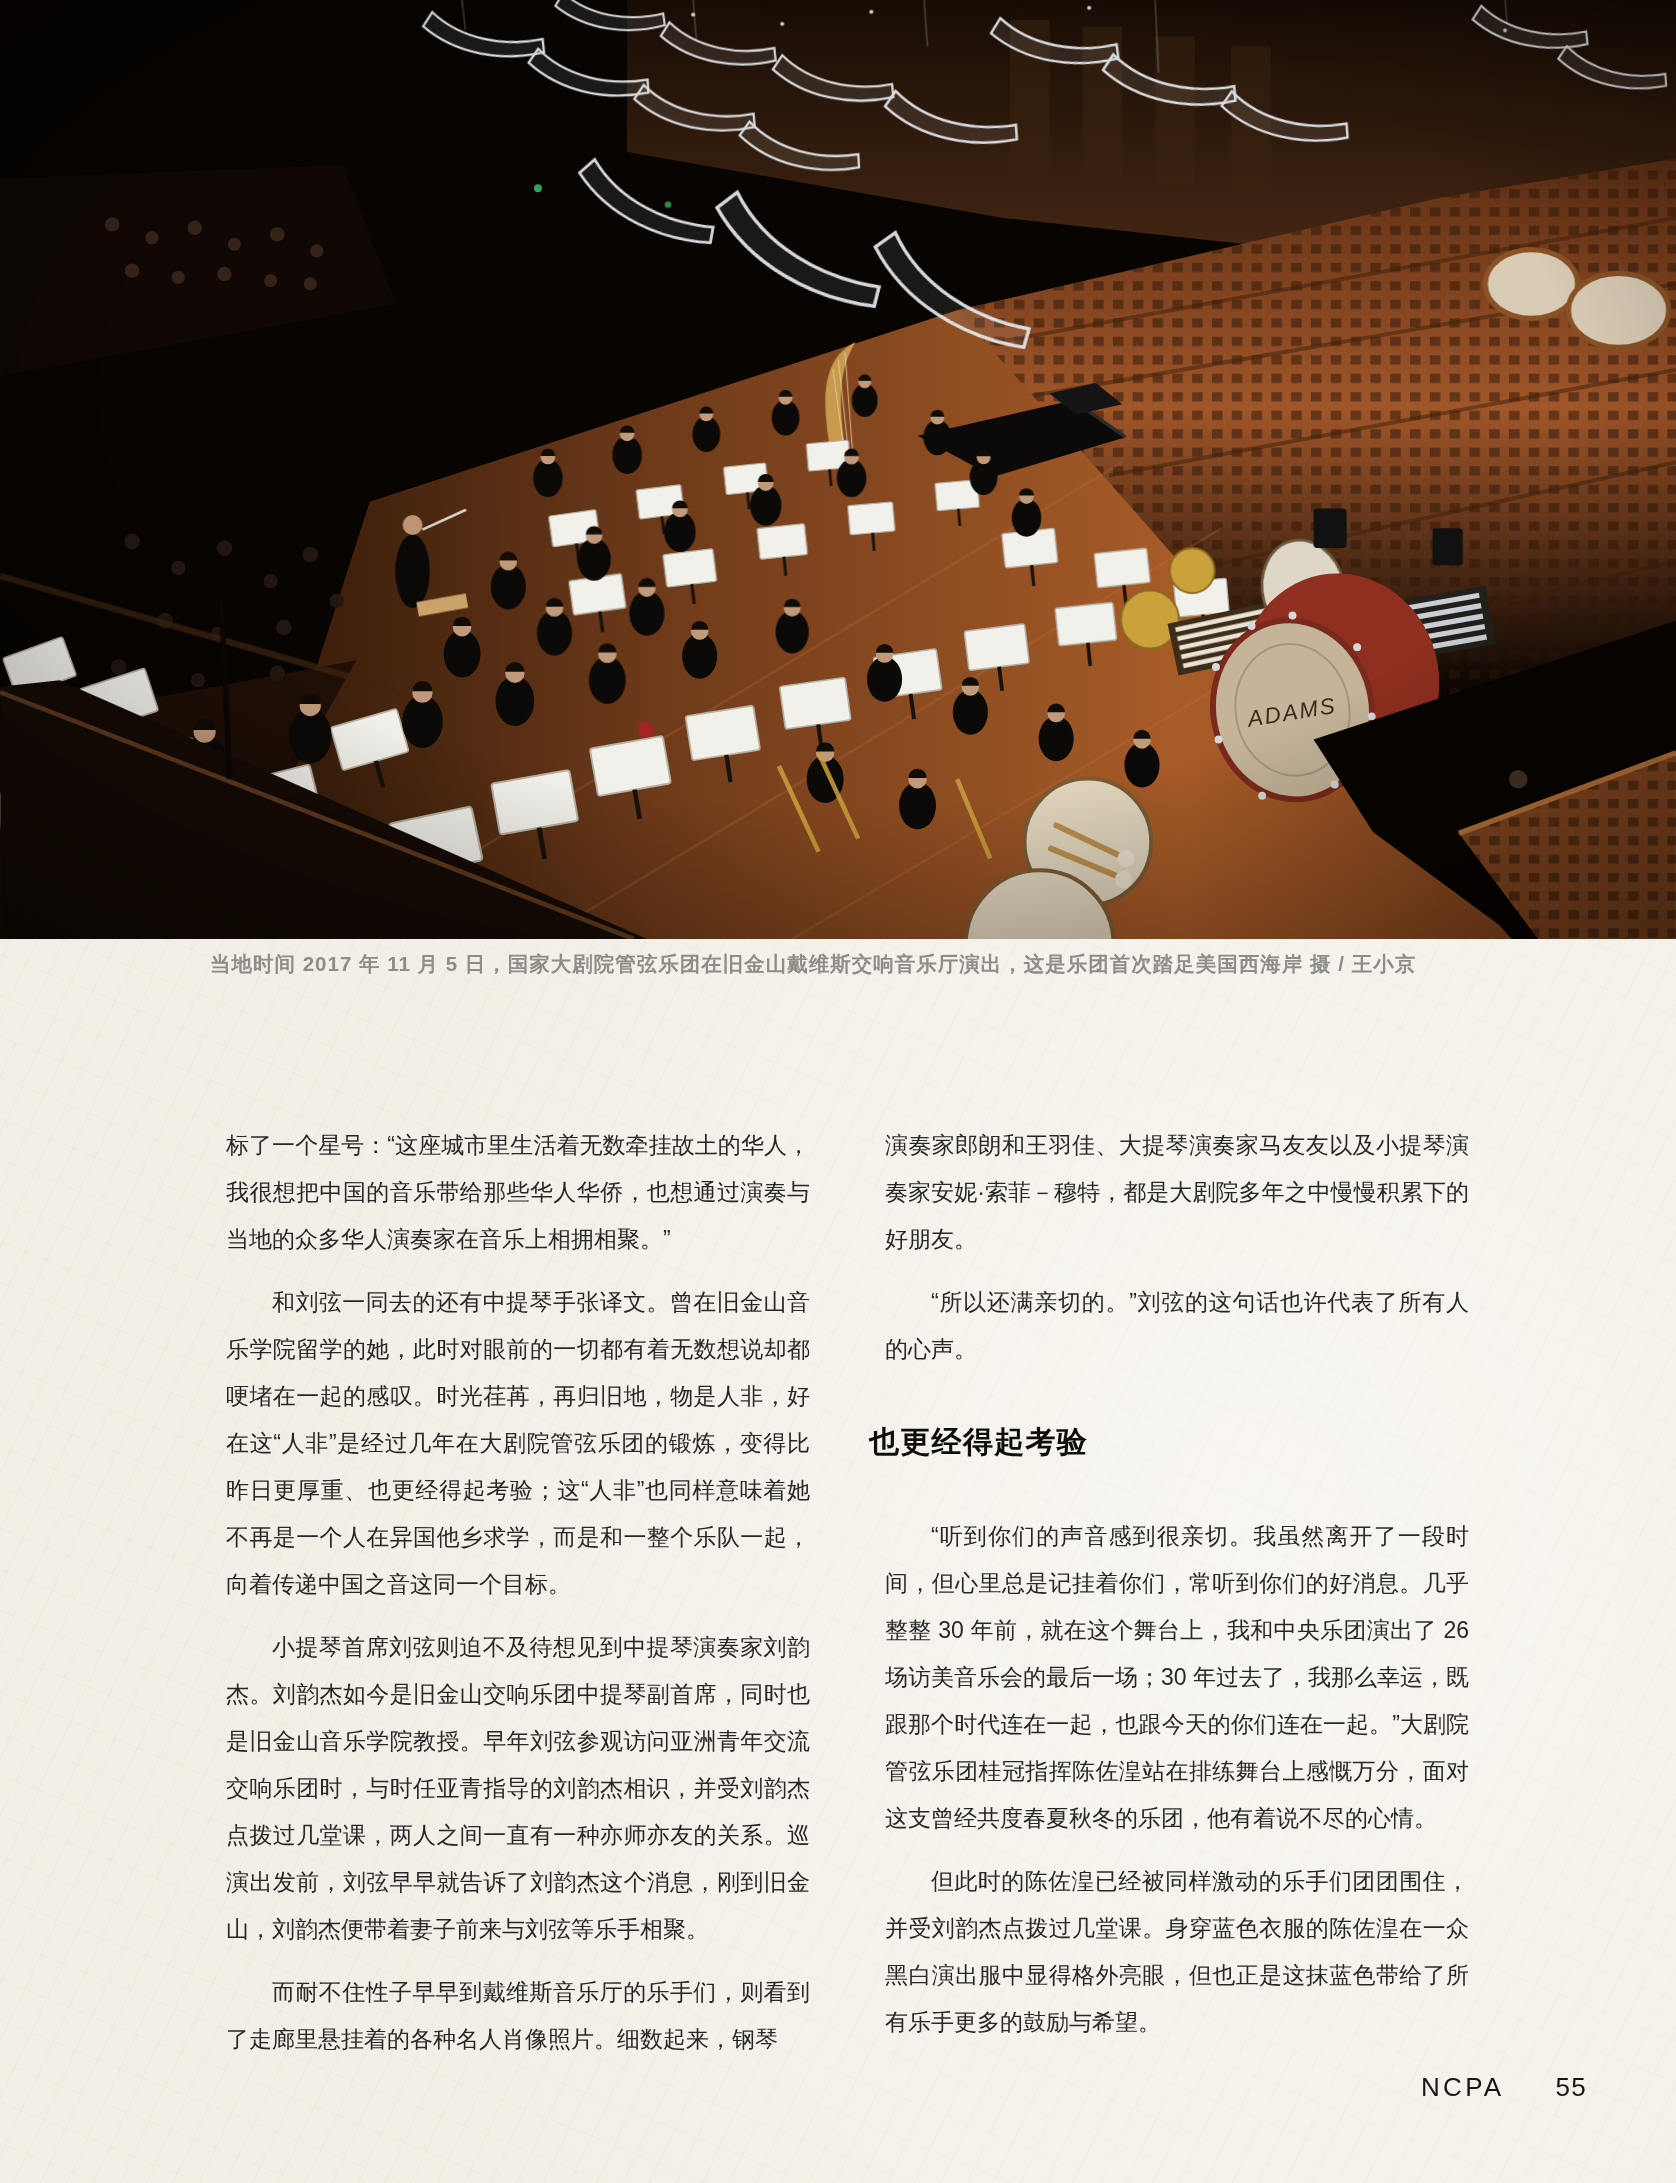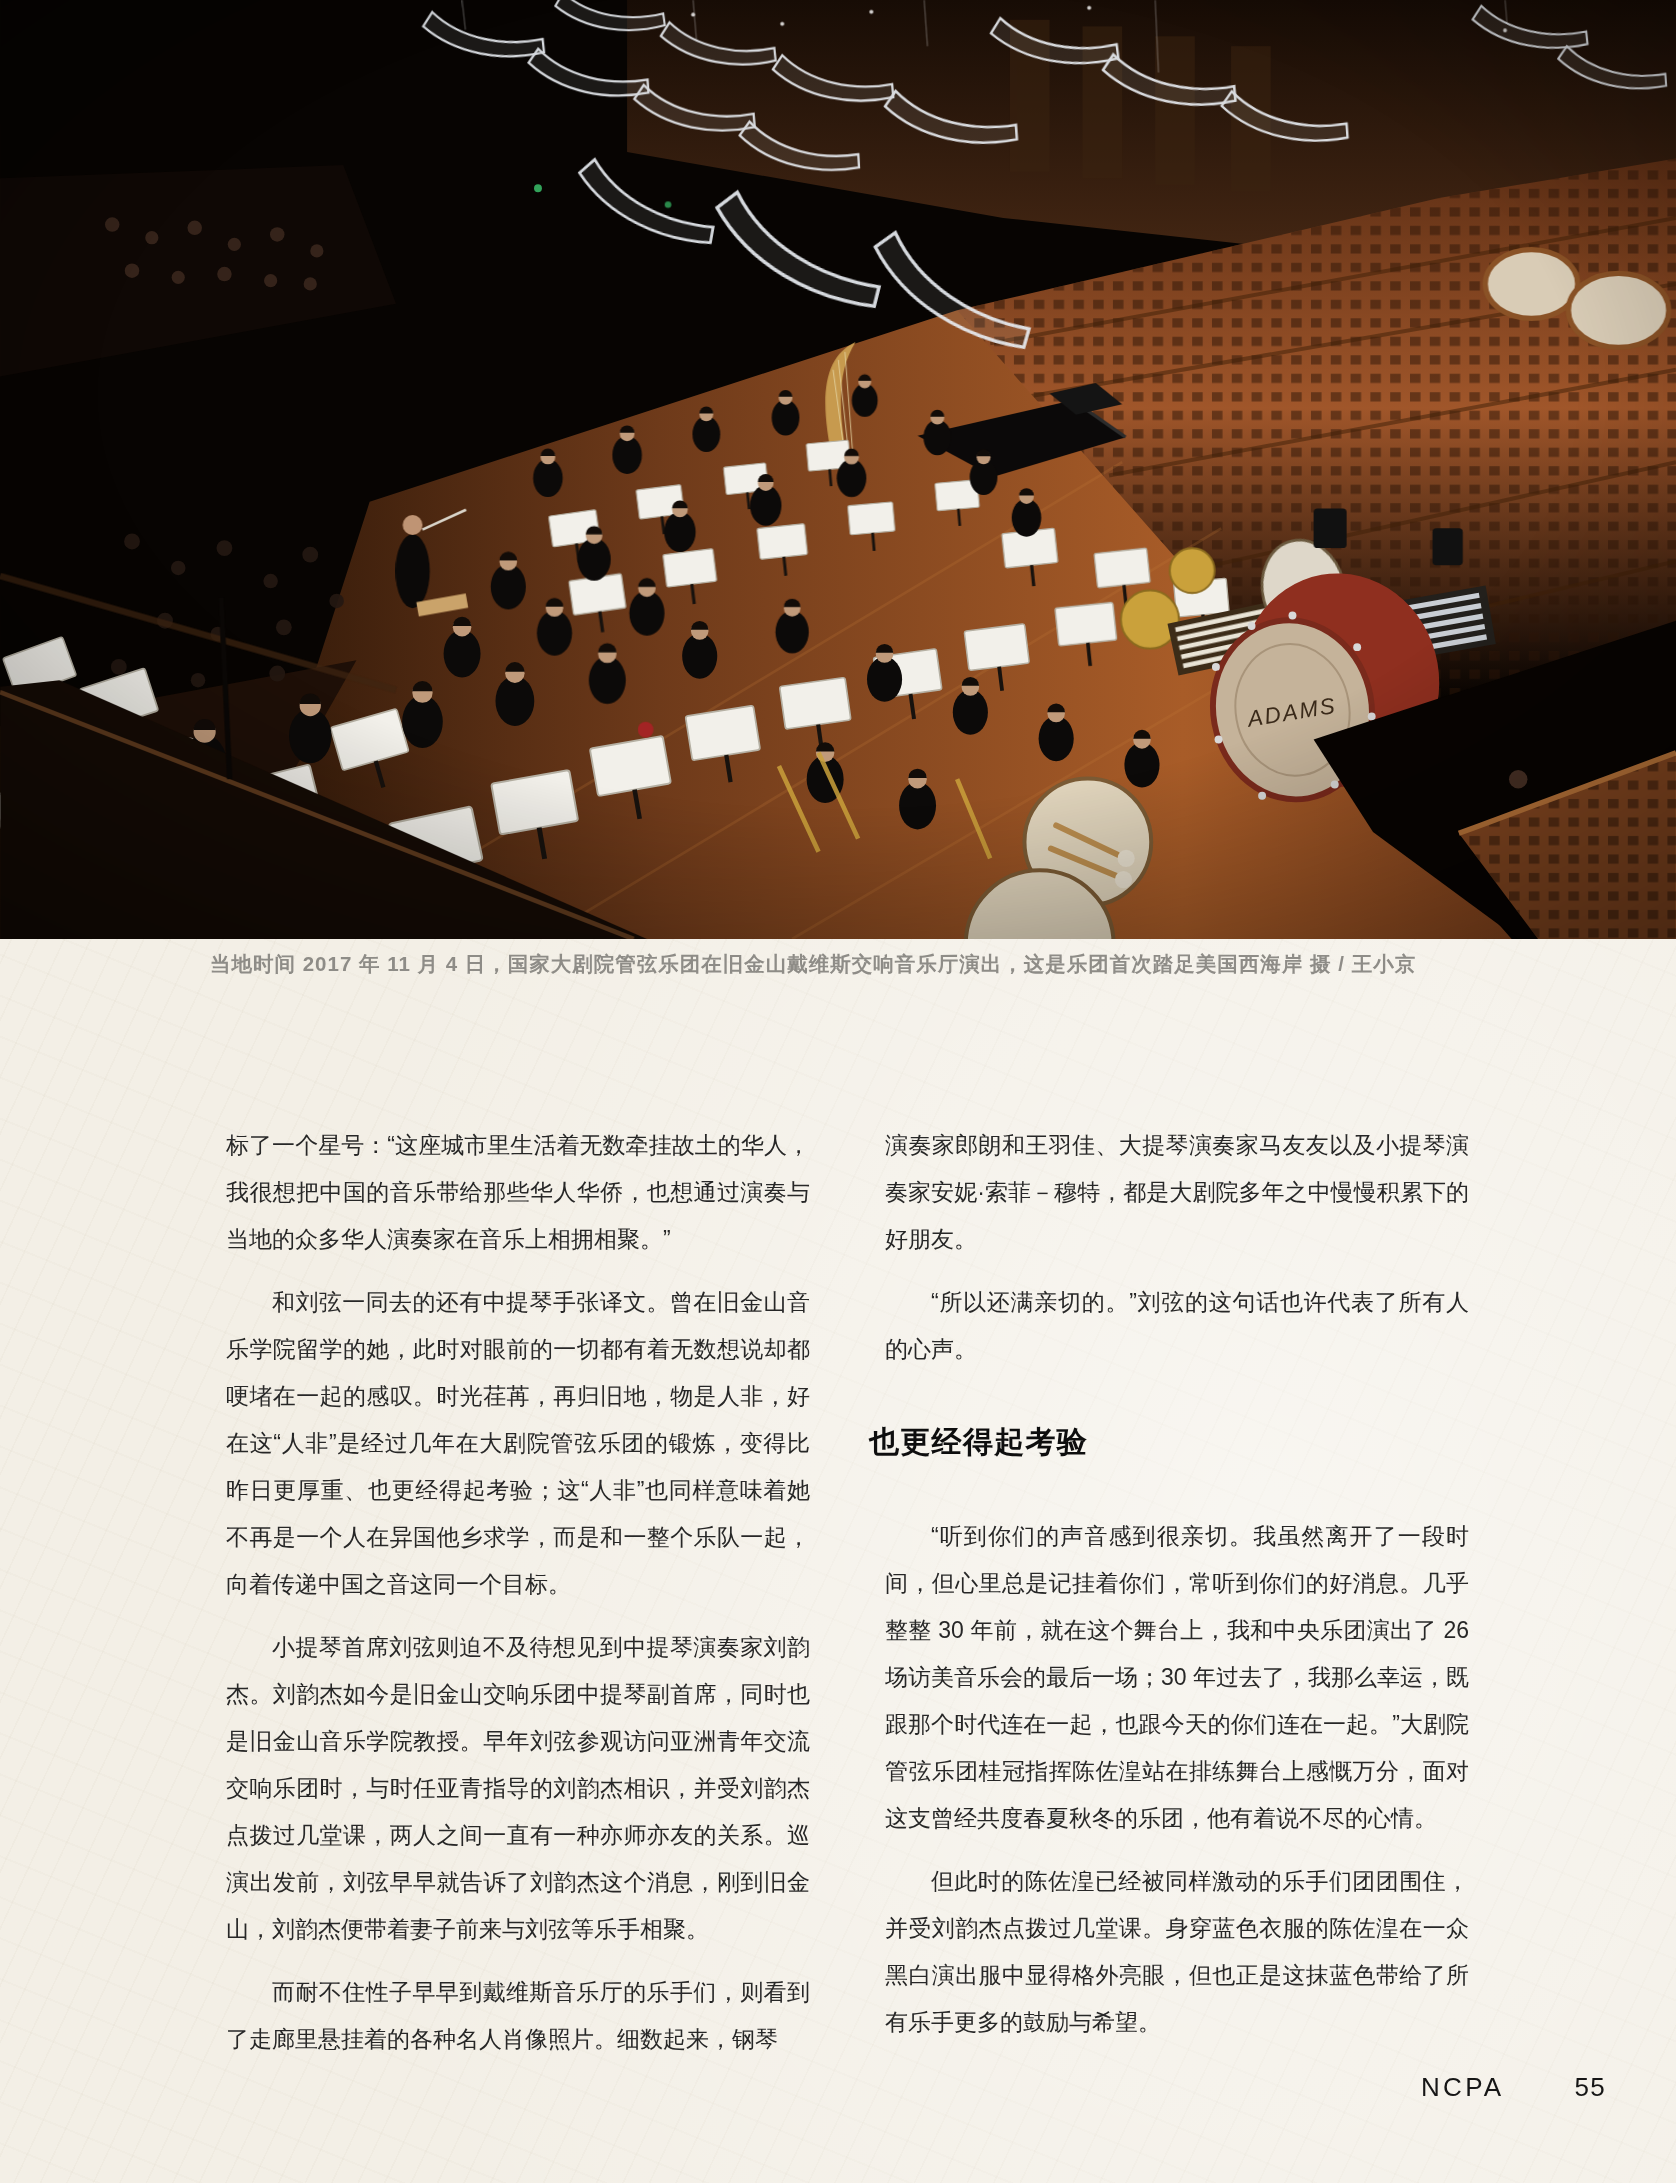--- a/index.html
+++ b/index.html
@@ -33,21 +33,21 @@
   .heading{
     margin:48px 0 51px 0;
     font-size:30px;line-height:41px;font-weight:700;
     color:#0e0e0e;letter-spacing:1.3px;text-align:left;
   }
   .footer{
     position:absolute;left:1421px;top:2072px;
     font-size:26px;color:#161616;letter-spacing:3.3px;
     display:flex;align-items:baseline;gap:48px;
   }
-  .footer .num{margin-left:22px;letter-spacing:1.3px;text-align:center;}
+  .footer .num{margin-left:3px;letter-spacing:1.3px;text-align:center;}
 </style>
 </head>
 <body>
 
 <div class="page">
 
   <figure class="photo">
     <svg viewBox="0 0 2539 1422" preserveAspectRatio="none">
       <defs>
         <linearGradient id="floorG" x1="0" y1="0" x2="1" y2="0">
@@ -352,21 +352,21 @@
         <line x1="0" y1="872" x2="600" y2="1045" stroke="#3f2512" stroke-width="10" opacity="0.7"></line>
         <polygon points="0,1040 90,1030 980,1422 0,1422" fill="#150b05"></polygon>
         <line x1="0" y1="1048" x2="960" y2="1422" stroke="#6e4423" stroke-width="7" opacity="0.85"></line>
         <line x1="335" y1="905" x2="348" y2="1180" stroke="#0a0705" stroke-width="8"></line>
       </g>
 
       <rect width="2539" height="1422" fill="url(#vign)"></rect>
     </svg>
   </figure>
 
-  <p class="caption">当地时间 2017 年 11 月 4 日，国家大剧院管弦乐团在旧金山戴维斯交响音乐厅演出，这是乐团首次踏足美国西海岸  摄 / 王小京</p>
+  <p class="caption">当地时间 2017 年 11 月 5 日，国家大剧院管弦乐团在旧金山戴维斯交响音乐厅演出，这是乐团首次踏足美国西海岸  摄 / 王小京</p>
 
   <section class="col col-left">
     <p class="para">标了一个星号：“这座城市里生活着无数牵挂故土的华人，我很想把中国的音乐带给那些华人华侨，也想通过演奏与当地的众多华人演奏家在音乐上相拥相聚。”</p>
     <p class="para indent">和刘弦一同去的还有中提琴手张译文。曾在旧金山音乐学院留学的她，此时对眼前的一切都有着无数想说却都哽堵在一起的感叹。时光荏苒，再归旧地，物是人非，好在这“人非”是经过几年在大剧院管弦乐团的锻炼，变得比昨日更厚重、也更经得起考验；这“人非”也同样意味着她不再是一个人在异国他乡求学，而是和一整个乐队一起，向着传递中国之音这同一个目标。</p>
     <p class="para indent">小提琴首席刘弦则迫不及待想见到中提琴演奏家刘韵杰。刘韵杰如今是旧金山交响乐团中提琴副首席，同时也是旧金山音乐学院教授。早年刘弦参观访问亚洲青年交流交响乐团时，与时任亚青指导的刘韵杰相识，并受刘韵杰点拨过几堂课，两人之间一直有一种亦师亦友的关系。巡演出发前，刘弦早早就告诉了刘韵杰这个消息，刚到旧金山，刘韵杰便带着妻子前来与刘弦等乐手相聚。</p>
     <p class="para indent">而耐不住性子早早到戴维斯音乐厅的乐手们，则看到了走廊里悬挂着的各种名人肖像照片。细数起来，钢琴</p>
   </section>
 
   <section class="col col-right">
     <p class="para">演奏家郎朗和王羽佳、大提琴演奏家马友友以及小提琴演奏家安妮·索菲－穆特，都是大剧院多年之中慢慢积累下的好朋友。</p>

